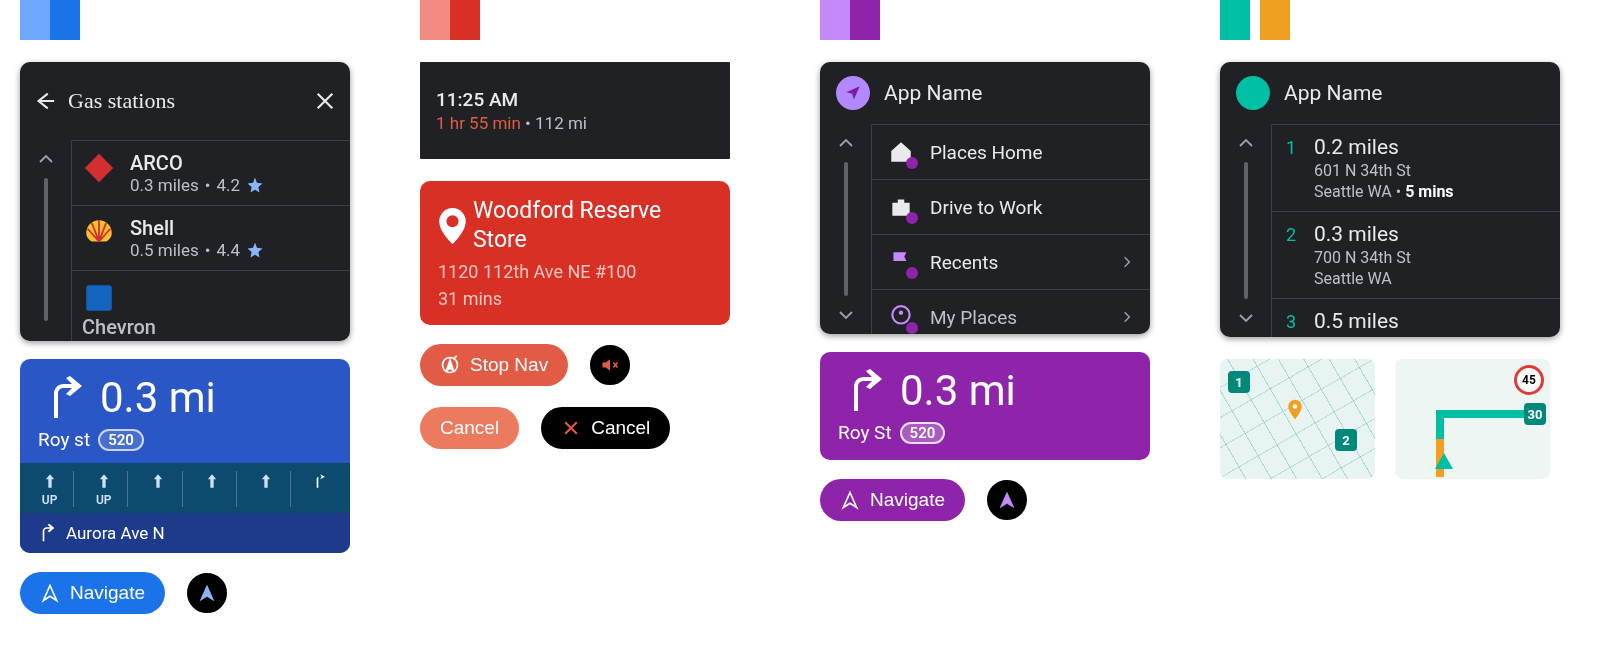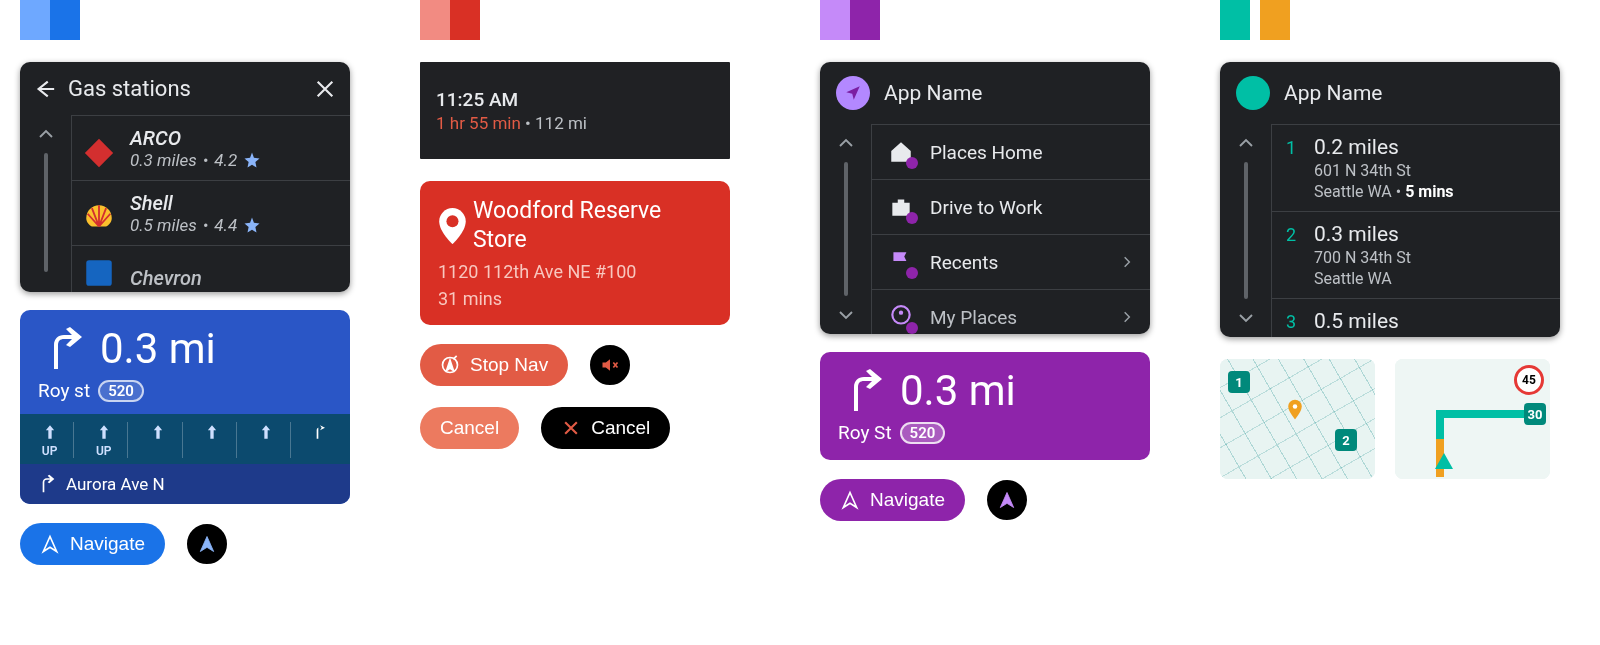--- a/index.html
+++ b/index.html
@@ -29,36 +29,35 @@
     background: #1f2124;
     border-radius: 10px;
     color: #e8eaed;
     margin-top: 22px;
     overflow: hidden;
     box-shadow: 0 2px 6px rgba(0,0,0,.4);
   }
 
   
   .header-row {
-    display:flex; align-items:center; padding:14px 14px; font-size:22px;
+    display:flex; align-items:center; padding:26px 14px; font-size:22px;font-family:Liberation Serif, serif;
   }
   .header-row .title { flex:1; margin-left:12px; font-weight:400;}
   .icon-back, .icon-close { width:22px; height:22px; stroke:#e8eaed; stroke-width:2.3; fill:none; cursor:pointer;}
   .list-body { display:flex; }
   .scroll-col {
     width:52px; display:flex; flex-direction:column; align-items:center;
     border-right:1px solid #3c3f43; padding:10px 0;
   }
   .chev { width:18px; height:18px; stroke:#9aa0a6; stroke-width:2.5; fill:none; }
   .scroll-track { flex:1; width:4px; background:#5f6368; border-radius:2px; margin:10px 0;}
   .rows { flex:1; }
   .row {
-    display:flex; align-items:flex-end; padding:10px 14px 10px 10px;
+    display:flex; align-items:flex-start; padding:10px 14px 10px 10px;
     border-top:1px solid #3c3f43;
-    font-style:italic;
   }
   .row .logo { width:34px; height:34px; margin-right:14px; flex-shrink:0;}
   .row .name { font-size:20px; font-weight:500; color:#e8eaed;}
   .row .sub { font-size:17px; color:#bdc1c6; display:flex; align-items:center; gap:6px;}
   .star { width:18px; height:18px; fill:#8ab4f8; }
 
   
   .turncard {
     background:#2a56c6; color:#fff; border-radius:10px; margin-top:18px;
     padding:0; overflow:hidden;
@@ -259,21 +258,21 @@
           <div>
             <div class="name">Shell</div>
             <div class="sub">
               <span>0.5 miles</span> • <span>4.4</span>
               <svg class="star" viewBox="0 0 24 24">
                   <path d="M12 2l2.6 6.9L22 10l-5.5 4.6L18 22l-6-3.6L6 22l1.5-7.4L2 10l7.4-1.1z"></path>
                 </svg>
             </div>
           </div>
         </div>
-        <div class="row" style="padding-bottom:2px;">
+        <div class="row" style="padding-bottom:2px;flex-direction:column;">
           <svg class="logo" viewBox="0 0 24 24">
               <rect fill="#1565c0" x="3" y="3" width="18" height="18" rx="2"></rect>
             </svg>
           <div>
               <div class="name" style="color:#bdc1c6">Chevron</div>
             </div>
         </div>
       </div>
     </div>
   </div>

